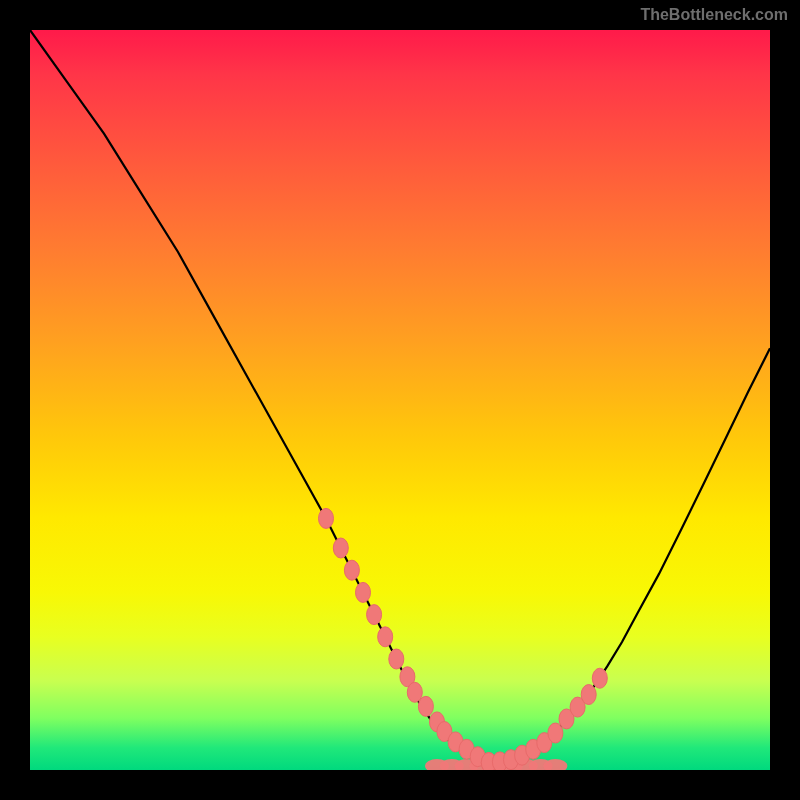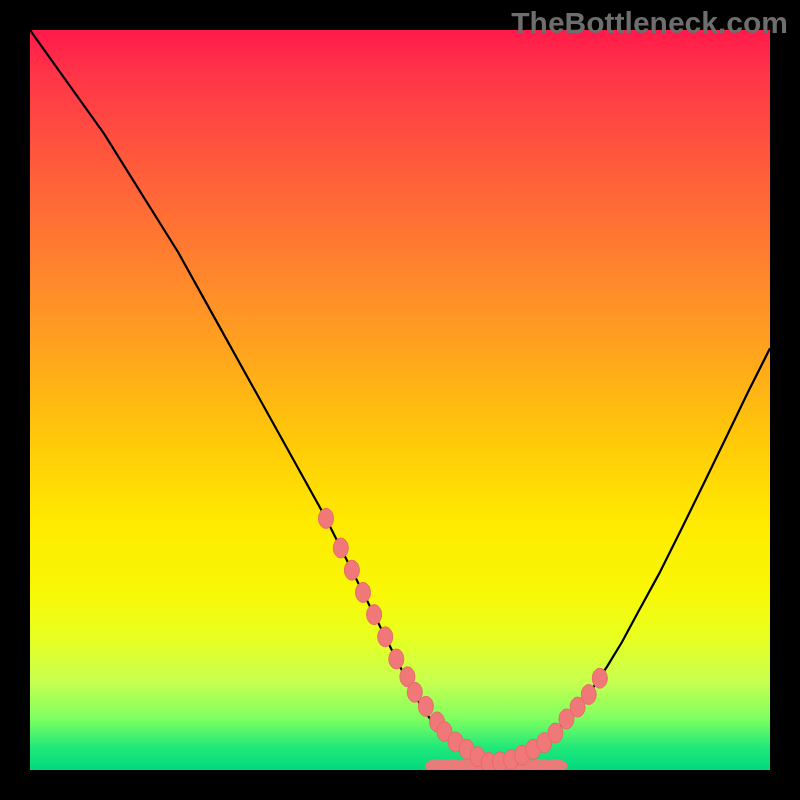--- a/index.html
+++ b/index.html
@@ -1,17 +1,17 @@
 <!DOCTYPE html>
 <html><head>
 <meta charset="utf-8">
 <style>
   * { margin: 0; padding: 0; box-sizing: border-box; }
   body { width: 800px; height: 800px; background: #000; position: relative; overflow: hidden; font-family: Arial, sans-serif; }
-  .watermark { position: absolute; top: 6px; right: 12px; color: #6e6e6e; font-size: 30px; font-weight: 600; z-index: 10; }
+  .watermark { position: absolute; top: 6px; right: 12px; color: #6e6e6e; font-size: 16px; font-weight: 600; z-index: 10; }
   .frame { position: absolute; left: 30px; top: 30px; width: 740px; height: 740px; }
   .plot-bg { position: absolute; left: 0; top: 0; width: 740px; height: 740px;
     background: linear-gradient(to bottom,
       #ff1a4a 0%,
       #ff3548 6%,
       #ff5a3c 18%,
       #ff7d30 30%,
       #ffa020 42%,
       #ffc80a 55%,
       #ffe900 66%,

